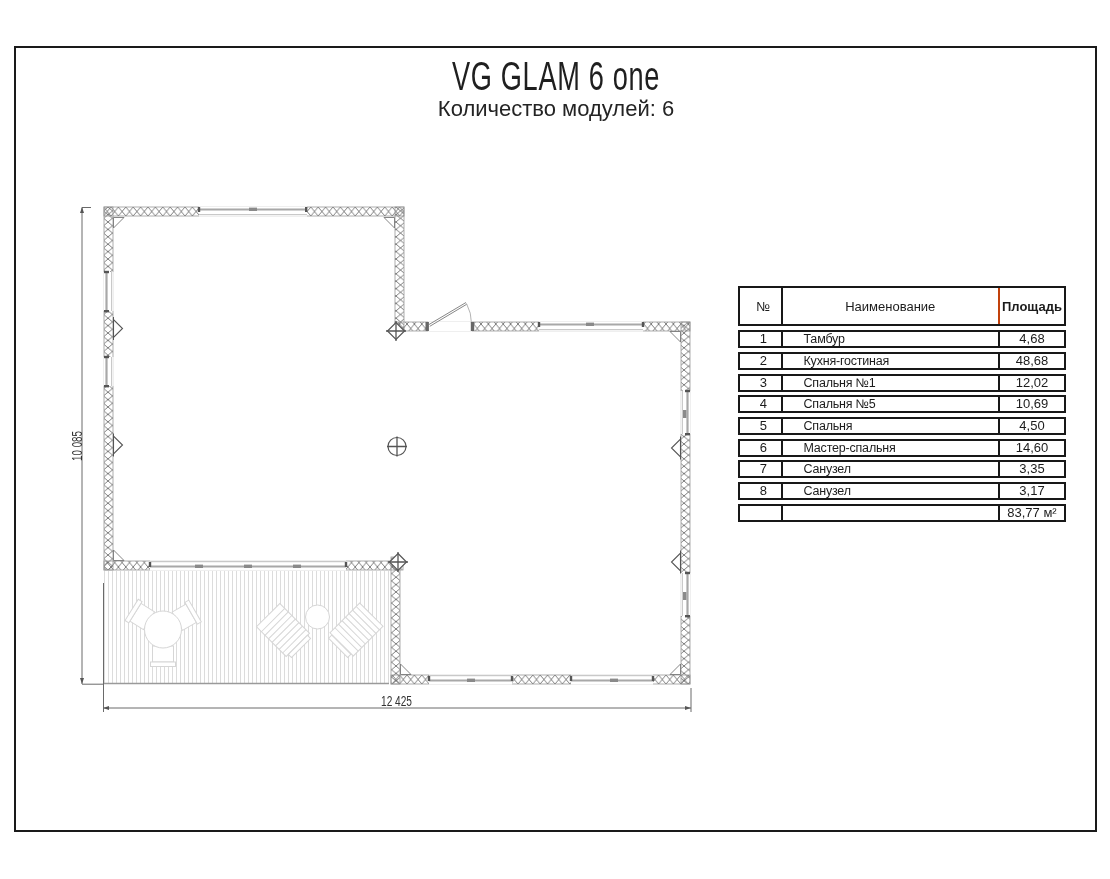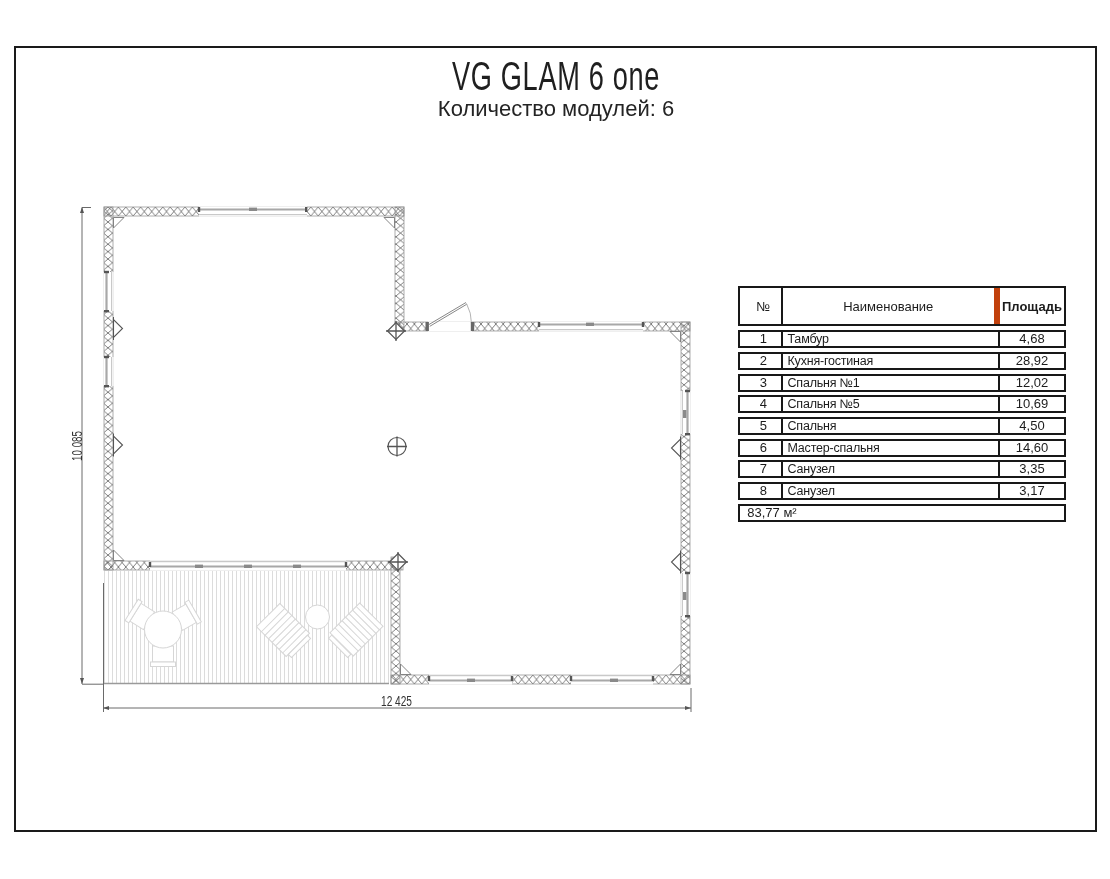--- a/index.html
+++ b/index.html
@@ -229,34 +229,34 @@
     <path d="M103.5,583 L103.5,712" stroke="#6a6a6a" stroke-width="1" fill="none"></path>
     <path d="M691,688 L691,712" stroke="#6a6a6a" stroke-width="1" fill="none"></path>
     <path d="M103,708 l6,-2 l0,4 Z" fill="#555"></path>
     <path d="M691,708 l-6,-2 l0,4 Z" fill="#555"></path>
     <text x="381" y="706" font-size="14" textLength="31" lengthAdjust="spacingAndGlyphs" fill="#333" font-family="Liberation Sans, sans-serif">12 425</text>
   </g>
 </svg>
 
 <div class="abs" style="left:738px;top:286px;width:328px;height:40px;border:2px solid #181818;box-sizing:border-box;display:flex;font-size:13px;color:#1c1c1c;">
   <div style="width:34.5px;padding-left:6px;border-right:2px solid #181818;display:flex;align-items:center;justify-content:center;">№</div>
-  <div style="flex:1;border-right:6px solid #c2410c;display:flex;align-items:center;justify-content:center;">Наименование</div>
+  <div style="flex:1;border-right:2px solid #c2410c;display:flex;align-items:center;justify-content:center;">Наименование</div>
   <div style="width:64px;display:flex;align-items:center;justify-content:center;font-weight:bold;">Площадь</div>
 </div>
 
 <div class="abs row" style="top:330px;">
   <div class="c1">1</div>
     <div class="c2">Тамбур</div>
     <div class="c3">4,68</div>
 </div>
 
 <div class="abs row" style="top:352px;">
   <div class="c1">2</div>
     <div class="c2">Кухня-гостиная</div>
-    <div class="c3">28,92</div>
+    <div class="c3">48,68</div>
 </div>
 
 <div class="abs row" style="top:373.5px;">
   <div class="c1">3</div>
     <div class="c2">Спальня №1</div>
     <div class="c3">12,02</div>
 </div>
 
 <div class="abs row" style="top:395px;">
   <div class="c1">4</div>
@@ -281,24 +281,24 @@
     <div class="c2">Санузел</div>
     <div class="c3">3,35</div>
 </div>
 
 <div class="abs row" style="top:482px;">
   <div class="c1">8</div>
     <div class="c2">Санузел</div>
     <div class="c3">3,17</div>
 </div>
 
-<div class="abs row" style="top:503.5px;flex-direction:column;">
+<div class="abs row" style="top:503.5px;">
   <div class="c1"></div>
     <div class="c2"></div>
     <div class="c3">83,77 м²</div>
 </div>
 
 <style>
   .row{left:738px;width:328px;height:18px;border:2px solid #181818;box-sizing:border-box;display:flex;font-size:13px;color:#1c1c1c;line-height:14px;}
   .row .c1{width:34.5px;padding-left:6px;border-right:2px solid #181818;display:flex;align-items:center;justify-content:center;}
-  .row .c2{flex:1;border-right:2px solid #181818;display:flex;align-items:center;padding-left:5px;font-size:12.5px;letter-spacing:-0.2px;}
+  .row .c2{flex:1;border-right:2px solid #181818;display:flex;align-items:center;padding-left:5px;font-size:12.5px;letter-spacing:-0.2px;margin-left:16px;}
   .row .c3{width:64px;display:flex;align-items:center;justify-content:center;border-radius:6px;}
 </style>
 
 </body></html>

